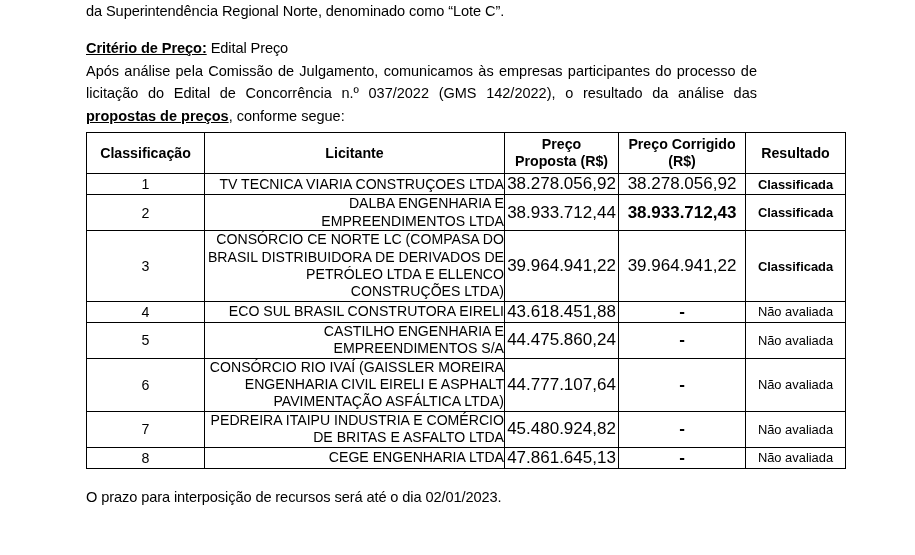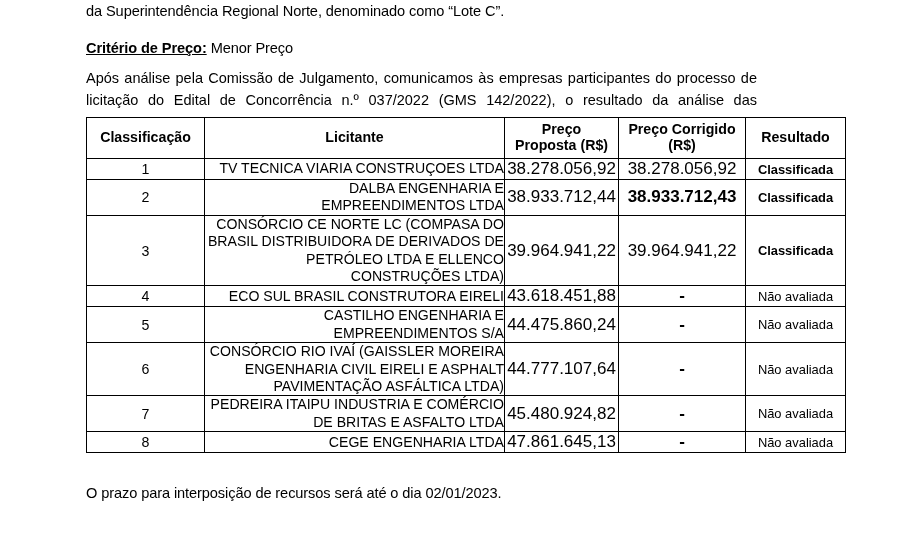--- a/index.html
+++ b/index.html
@@ -34,21 +34,21 @@
   .spacer-sm { height: 15px; }
   .criterio {
     margin: 0;
     line-height: 22px;
     font-size: 14.6px;
     letter-spacing: -0.1px;
   }
   b, .bold { font-weight: bold; text-decoration: underline; }
 
   .body-block {
-    margin-top: 8px;
+    margin-top: 1px;
   }
   .body-block .l1,
   .body-block .l2 {
     display: block;
     text-align: justify;
     text-align-last: justify;
     line-height: 22.4px;
   }
   .body-block .l3 {
     display: block;
@@ -99,42 +99,43 @@
     font-weight: bold;
     font-size: 17px;
   }
   td.result {
     text-align: center;
     font-size: 12.9px;
   }
   td.result.ok { font-weight: bold; }
 
   .tail {
-    margin-top: 30px;
+    margin-top: 18px;
     line-height: 21px;
     font-size: 14.6px;
     letter-spacing: -0.1px;
   }
 </style>
 </head>
 <body>
 
 <div class="page">
 
   <div class="lead-line">da Superintendência Regional Norte, denominado como “Lote C”.</div>
 
   <div class="spacer-sm"></div>
 
   <div class="criterio">
-    <b>Critério de Preço:</b><span>&nbsp;</span><span>Menor Preço</span>
+    <b>Critério de Preço:</b><span>&nbsp;</span><span>Edital Preço</span>
   </div>
 
   <div class="body-block">
     <span class="l1">Após análise pela Comissão de Julgamento, comunicamos às empresas participantes do processo de</span>
     <span class="l2">licitação do Edital de Concorrência n.º 037/2022 (GMS 142/2022), o resultado da análise das</span>
+    <span class="l3"><b>propostas de preços</b><span>, conforme segue:</span></span>
   </div>
 
   <table class="results">
     <colgroup>
       <col class="col-rank">
       <col class="col-bidder">
       <col class="col-price">
       <col class="col-corr">
       <col class="col-result">
     </colgroup>

